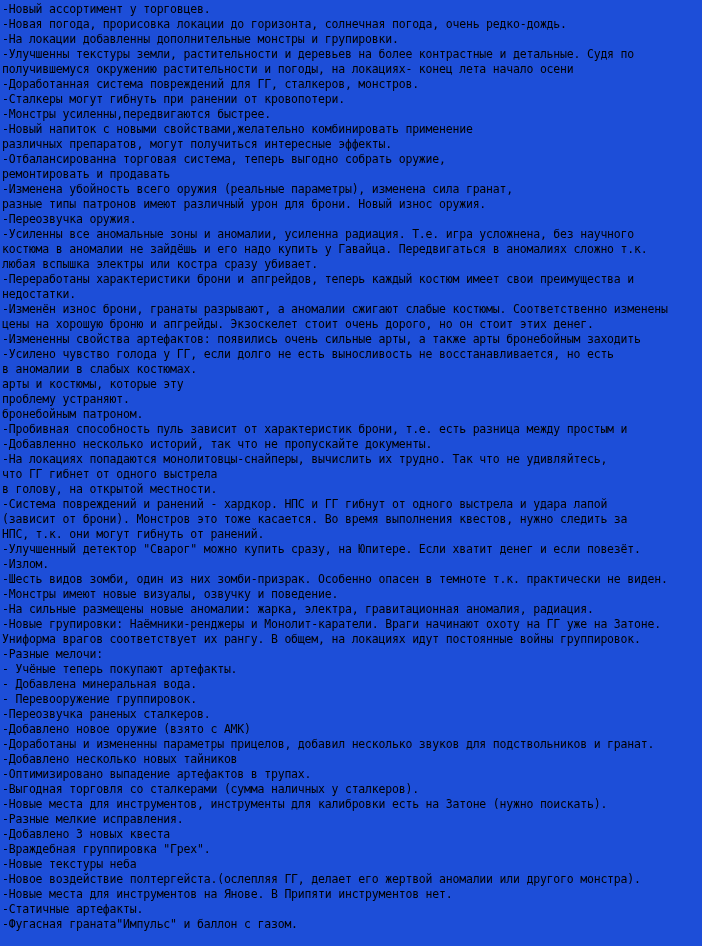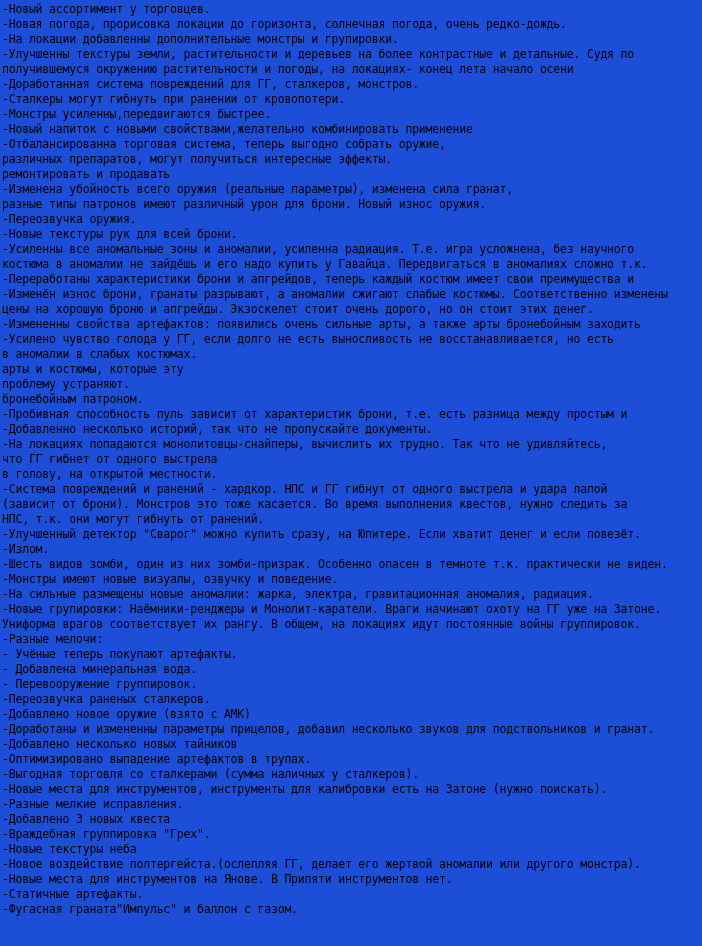--- a/index.html
+++ b/index.html
@@ -34,30 +34,31 @@
   <div class="doc-body" id="doc-body">
       <div class="line">-Новый ассортимент у торговцев.</div>
       <div class="line">-Новая погода, прорисовка локации до горизонта, солнечная погода, очень редко-дождь.</div>
       <div class="line">-На локации добавленны дополнительные монстры и групировки.</div>
       <div class="line">-Улучшенны текстуры земли, растительности и деревьев на более контрастные и детальные. Судя по</div>
       <div class="line">получившемуся окружению растительности и погоды, на локациях- конец лета начало осени</div>
       <div class="line">-Доработанная система повреждений для ГГ, сталкеров, монстров.</div>
       <div class="line">-Сталкеры могут гибнуть при ранении от кровопотери.</div>
       <div class="line">-Монстры усиленны,передвигаются быстрее.</div>
       <div class="line">-Новый напиток с новыми свойствами,желательно комбинировать применение</div>
+      <div class="line">различных препаратов, могут получиться интересные эффекты.</div>
       <div class="line">-Отбалансированна торговая система, теперь выгодно собрать оружие,</div>
-      <div class="line">различных препаратов, могут получиться интересные эффекты.</div>
       <div class="line">ремонтировать и продавать</div>
       <div class="line">-Изменена убойность всего оружия (реальные параметры), изменена сила гранат,</div>
       <div class="line">разные типы патронов имеют различный урон для брони. Новый износ оружия.</div>
       <div class="line">-Переозвучка оружия.</div>
-      <div class="line">-Новые текстуры рук для всей брони.</div>
       <div class="line">-Усиленны все аномальные зоны и аномалии, усиленна радиация. Т.е. игра усложнена, без научного</div>
       <div class="line">костюма в аномалии не зайдёшь и его надо купить у Гавайца. Передвигаться в аномалиях сложно т.к.</div>
+      <div class="line">любая вспышка электры или костра сразу убивает.</div>
       <div class="line">-Переработаны характеристики брони и апгрейдов, теперь каждый костюм имеет свои преимущества и</div>
+      <div class="line">недостатки.</div>
       <div class="line">-Изменён износ брони, гранаты разрывают, а аномалии сжигают слабые костюмы. Соответственно изменены</div>
       <div class="line">цены на хорошую броню и апгрейды. Экзоскелет стоит очень дорого, но он стоит этих денег.</div>
       <div class="line">-Измененны свойства артефактов: появились очень сильные арты, а также арты бронебойным заходить</div>
       <div class="line">-Усилено чувство голода у ГГ, если долго не есть выносливость не восстанавливается, но есть</div>
       <div class="line">в аномалии в слабых костюмах.</div>
       <div class="line">арты и костюмы, которые эту</div>
       <div class="line">проблему устраняют.</div>
       <div class="line">бронебойным патроном.</div>
       <div class="line">-Пробивная способность пуль зависит от характеристик брони, т.е. есть разница между простым и</div>
       <div class="line">-Добавленно несколько историй, так что не пропускайте документы.</div>

